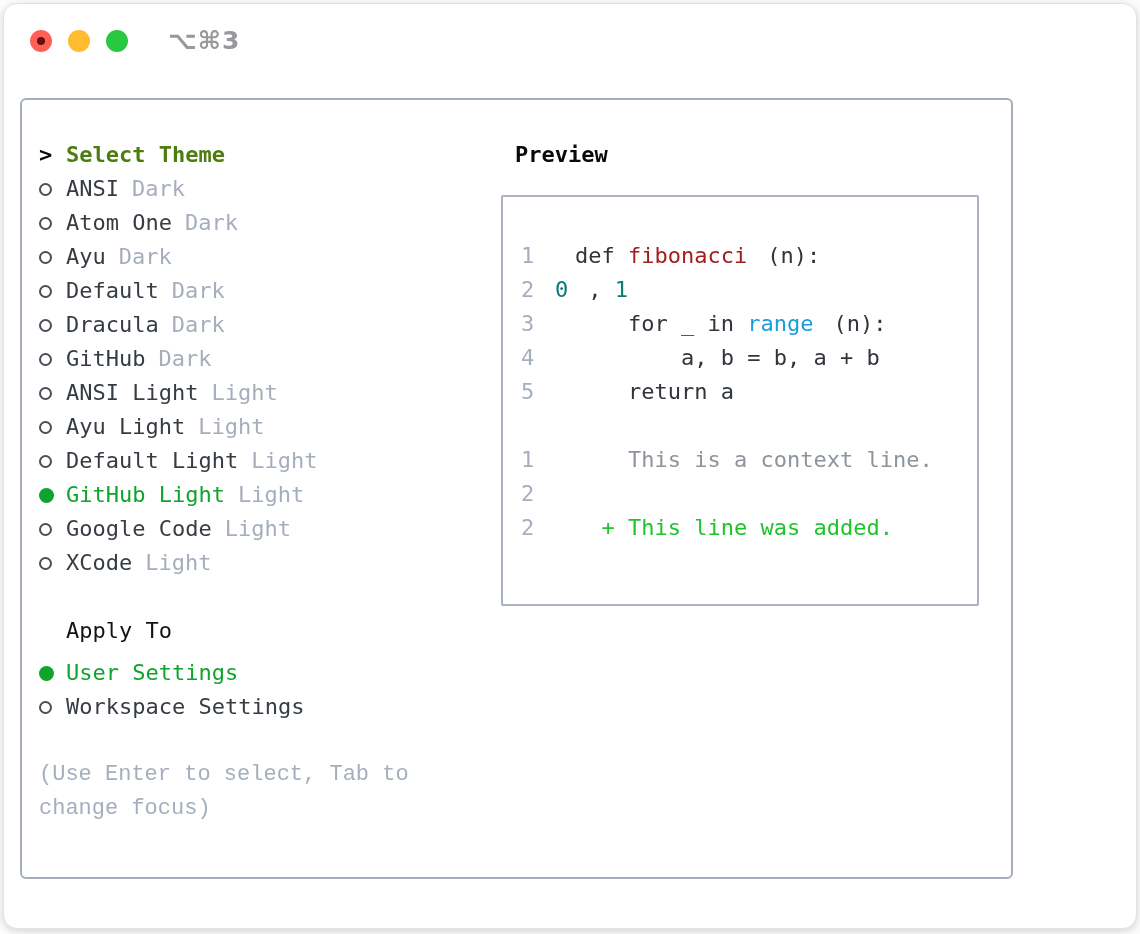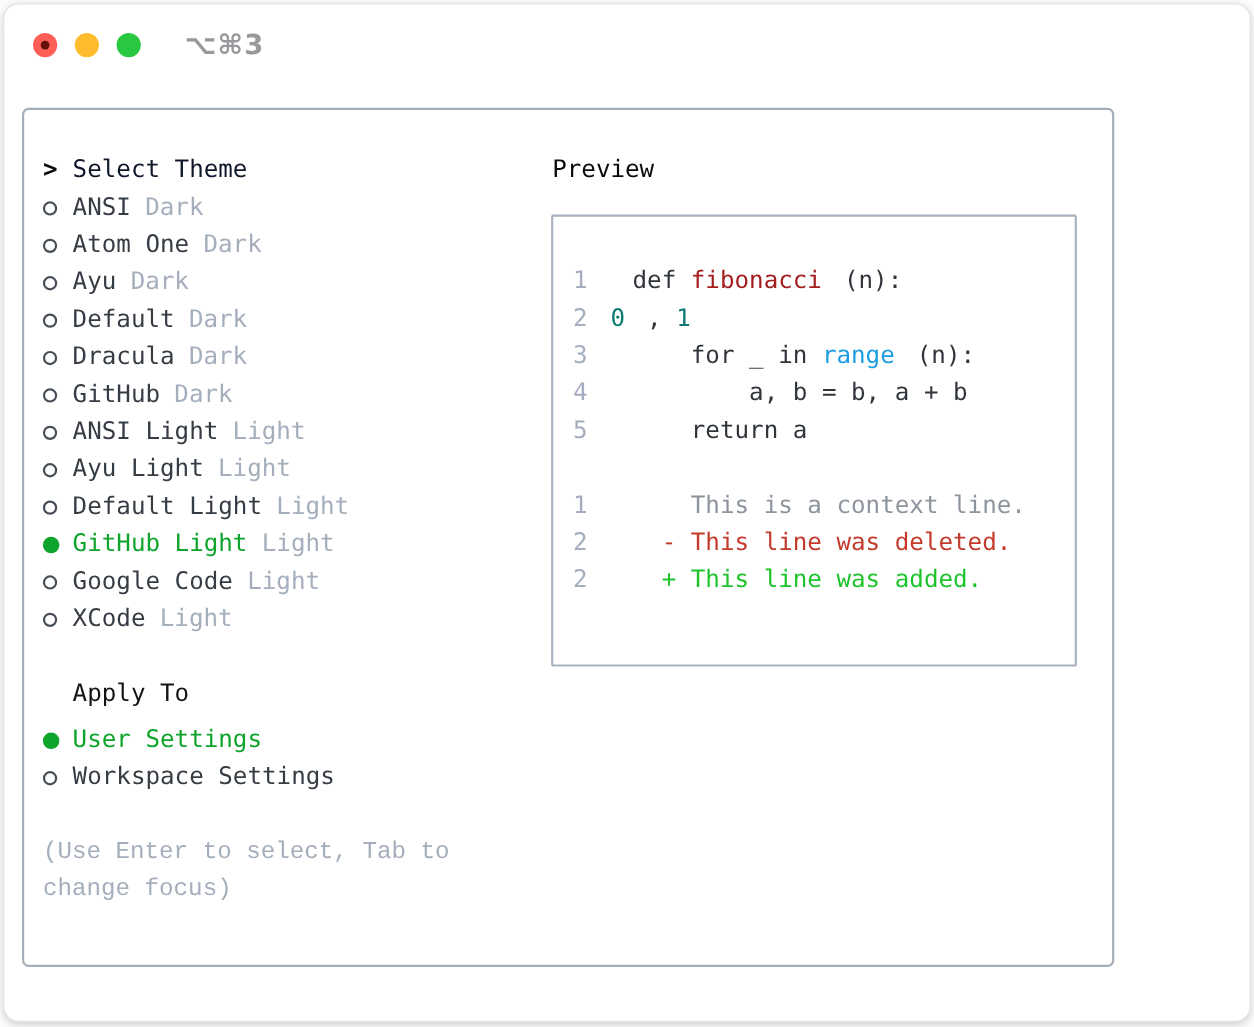--- a/index.html
+++ b/index.html
@@ -35,33 +35,33 @@
     padding: 38px 0 0 17px;
     font-size: 22px; line-height: 34px; color: var(--text-dark, #30353b);
   }
 
   .left-col { width: 462px; flex: none; }
   .right-col { flex: 1; }
 
   .row { height: 34px; display: flex; align-items: center; white-space: pre; }
   .icon-col { width: 27px; flex: none; display: flex; align-items: center; }
   .prompt { font-weight: bold; color: #0a0a0a; }
-  .picker-title { font-weight: normal; color: #0f172a; }
+  .picker-title { font-weight: bold; color: #4d7c0f; }
 
   .bullet { width: 13px; height: 13px; border: 2px solid #474e56; border-radius: 50%; }
   .row.selected .bullet { width: 15px; height: 15px; border: none; background: var(--accent-green, #0fa42c); }
   .item-name { color: var(--name-dark, #363c43); }
   .row.selected .item-name { color: var(--accent-green, #0fa42c); }
   .variant { color: var(--muted-gray, #a5aebc); margin-left: 13px; }
 
   .apply-header { height: 34px; line-height: 34px; margin: 34px 0 8px 27px; color: #101417; }
   .help { margin-top: 34px; width: 410px; color: var(--muted-gray, #a5aebc); line-height: 34px; font-family: Liberation Mono, monospace; }
 
   
-  .preview-title { height: 34px; line-height: 34px; font-weight: normal; color: #0a0a0a; margin-left: 1px; }
+  .preview-title { height: 34px; line-height: 34px; font-weight: bold; color: #0a0a0a; margin-left: 14px; }
   .preview-box {
     margin-top: 23px; width: 478px; height: 411px;
     border: 2px solid var(--box-border, #a9b2be); border-radius: 2px;
     padding: 42px 0 0 18px;
   }
   .pline { height: 34px; display: flex; align-items: center; white-space: pre; }
   .ln { width: 20px; flex: none; margin-right: 14px; color: var(--line-number-gray, #a5aec0); }
   .blank-line { height: 34px; }
 
   .tok-plain   { color: var(--text-dark, #30353b); margin-left: 20px; }
@@ -125,20 +125,20 @@
         <div id="code-lines">
             <div class="pline"><span class="ln">1</span><span class="tok-plain">def </span><span class="tok-function">fibonacci</span><span class="tok-plain">(n):</span></div>
             <div class="pline"><span class="ln">2</span><span class="tok-number">0</span><span class="tok-plain">, </span><span class="tok-number">1</span></div>
             <div class="pline"><span class="ln">3</span><span class="tok-plain">    for _ in </span><span class="tok-builtin">range</span><span class="tok-plain">(n):</span></div>
             <div class="pline"><span class="ln">4</span><span class="tok-plain">        a, b = b, a + b</span></div>
             <div class="pline"><span class="ln">5</span><span class="tok-plain">    return a</span></div>
           </div>
         <div class="blank-line"></div>
         <div id="diff-lines">
             <div class="pline"><span class="ln">1</span><span class="tok-plain">  </span><span class="kind-context">  This is a context line.</span></div>
-            <div class="pline"><span class="ln">2</span><span class="tok-plain">  </span><span class="kind-deleted">- This line was deleted.</span></div>
+            <div class="pline"><span class="ln">2</span><span class="tok-plain">  </span></div>
             <div class="pline"><span class="ln">2</span><span class="tok-plain">  </span><span class="kind-added">+ This line was added.</span></div>
           </div>
       </div>
     </div>
 
   </div>
 </div>
 
 </body></html>

